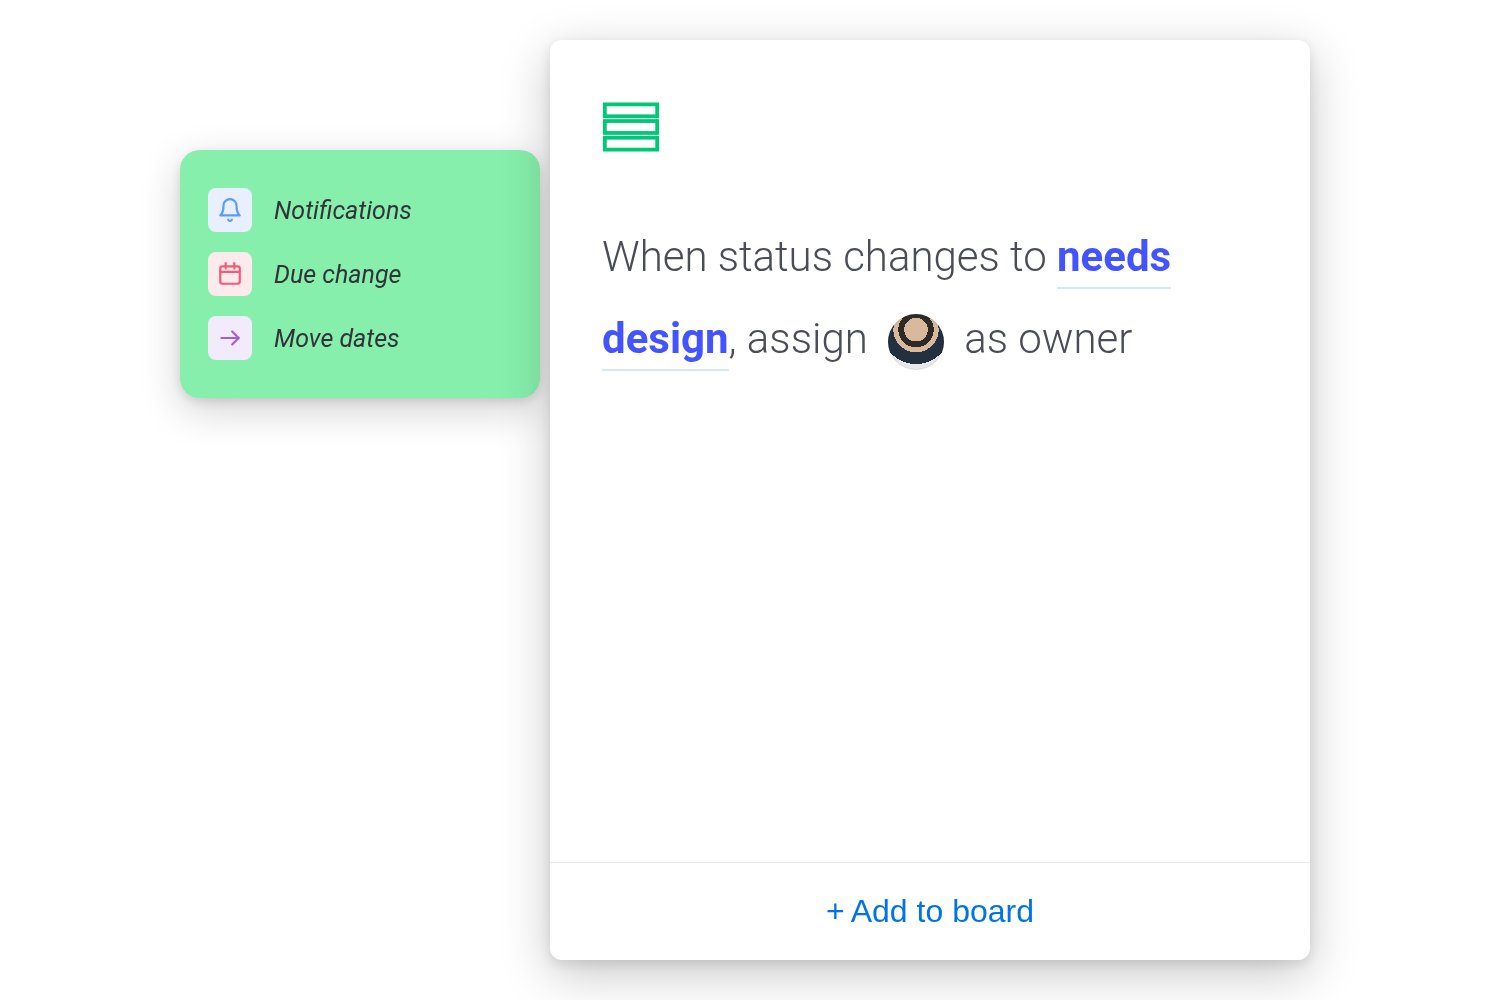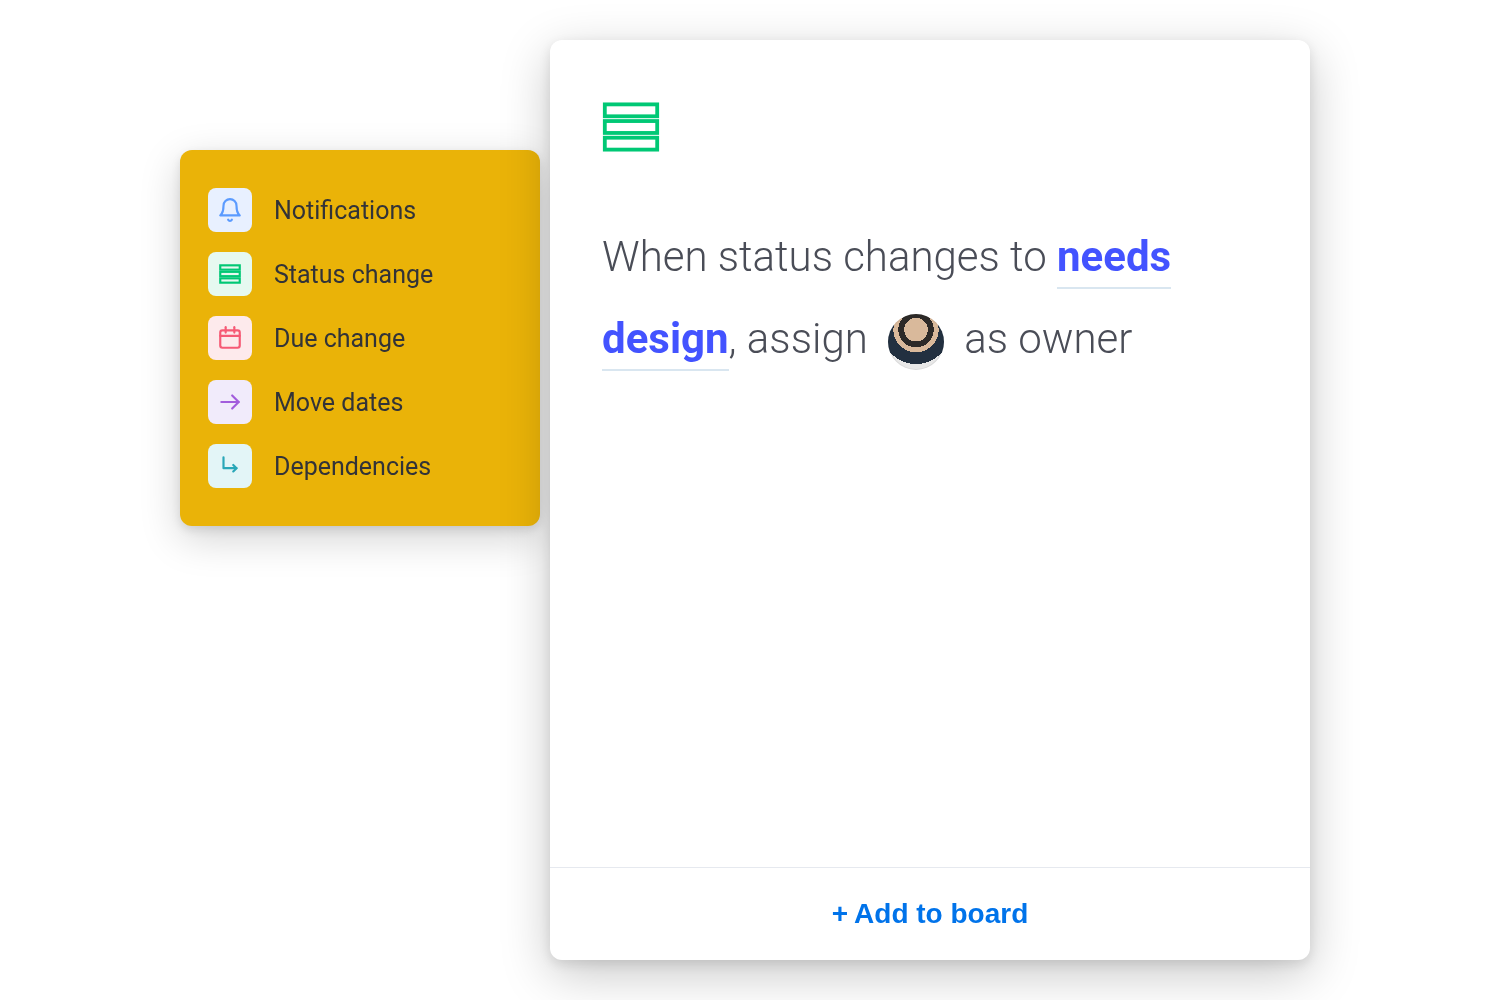--- a/index.html
+++ b/index.html
@@ -18,25 +18,26 @@
       position: relative;
       width: 1494px;
       height: 1000px;
     }
     
     .menu-card {
       position: absolute;
       left: 180px;
       top: 150px;
       width: 360px;
-      background: #eab308;
-      border-radius: 12px;
+      background: #86efac;
+      border-radius: 20px;
       box-shadow: 0 12px 40px rgba(0,0,0,0.18), 0 4px 10px rgba(0,0,0,0.10);
       padding: 28px 20px;
       z-index: 1;
+      font-style: italic;
     }
     .menu-item {
       display: flex;
       align-items: center;
       gap: 22px;
       padding: 10px 8px;
       border-radius: 8px;
       cursor: pointer;
     }
     .menu-icon-box {
@@ -104,23 +105,23 @@
       margin: 0 10px;
       background: radial-gradient(circle at 50% 28%, #d9b99b 0 24%, #2d2a28 24% 36%, #d9b99b 36% 46%, #223040 46% 70%, #e8e8e8 70% 100%);
       box-shadow: inset 0 0 0 1px rgba(0,0,0,0.06);
     }
     .recipe-footer {
       border-top: 1px solid #e6e9ef;
       padding: 30px 0;
       text-align: center;
     }
     .add-button {
-      font-size: 28px;
+      font-size: 32px;
       color: #0073ea;
-      font-weight: 700;
+      font-weight: 400;
       cursor: pointer;
       background: none;
       border: none;
     }
     .add-button .plus {
       margin-right: 6px;
     }
     
     .menu-icon-box svg { width: 26px; height: 26px; }
   </style>
@@ -134,30 +135,20 @@
     <div class="menu-item">
       <div class="menu-icon-box bg-blue-soft">
         <svg viewBox="0 0 24 24" fill="none" stroke="#5b9bff" stroke-width="2" stroke-linecap="round" stroke-linejoin="round">
           <path d="M18 8a6 6 0 0 0-12 0c0 7-3 9-3 9h18s-3-2-3-9"></path>
           <path d="M13.73 21a2 2 0 0 1-3.46 0"></path>
         </svg>
       </div>
       <span class="menu-label">Notifications</span>
     </div>
 
-    <div class="menu-item">
-      <div class="menu-icon-box bg-green-soft">
-        <svg viewBox="0 0 24 24" fill="none" stroke="#00c875" stroke-width="2">
-          <rect x="3" y="4" width="18" height="4"></rect>
-          <rect x="3" y="10" width="18" height="4"></rect>
-          <rect x="3" y="16" width="18" height="4"></rect>
-        </svg>
-      </div>
-      <span class="menu-label">Status change</span>
-    </div>
 
 
     <div class="menu-item">
       <div class="menu-icon-box bg-red-soft">
         <svg viewBox="0 0 24 24" fill="none" stroke="#f65a75" stroke-width="2" stroke-linecap="round" stroke-linejoin="round">
           <rect x="3" y="5" width="18" height="16" rx="2"></rect>
           <line x1="8" y1="2" x2="8" y2="7"></line>
           <line x1="16" y1="2" x2="16" y2="7"></line>
           <line x1="3" y1="10" x2="21" y2="10"></line>
         </svg>
@@ -169,29 +160,20 @@
     <div class="menu-item">
       <div class="menu-icon-box bg-purple-soft">
         <svg viewBox="0 0 24 24" fill="none" stroke="#a25ddc" stroke-width="2" stroke-linecap="round" stroke-linejoin="round">
           <line x1="4" y1="12" x2="20" y2="12"></line>
           <polyline points="14 6 20 12 14 18"></polyline>
         </svg>
       </div>
       <span class="menu-label">Move dates</span>
     </div>
 
-    <div class="menu-item">
-      <div class="menu-icon-box bg-teal-soft">
-        <svg viewBox="0 0 24 24" fill="none" stroke="#2aa7b8" stroke-width="2" stroke-linecap="round" stroke-linejoin="round">
-          <polyline points="6 4 6 14 18 14"></polyline>
-          <polyline points="15 11 18 14 15 17"></polyline>
-        </svg>
-      </div>
-      <span class="menu-label">Dependencies</span>
-    </div>
 
   </div>
 
   <div class="recipe-card">
     <div class="recipe-body">
       <div class="recipe-header-icon">
         <svg width="58" height="50" viewBox="0 0 24 21" fill="none" stroke="#00c875" stroke-width="1.6">
           <rect x="1" y="1" width="22" height="5"></rect>
           <rect x="1" y="8" width="22" height="5"></rect>
           <rect x="1" y="15" width="22" height="5"></rect>

